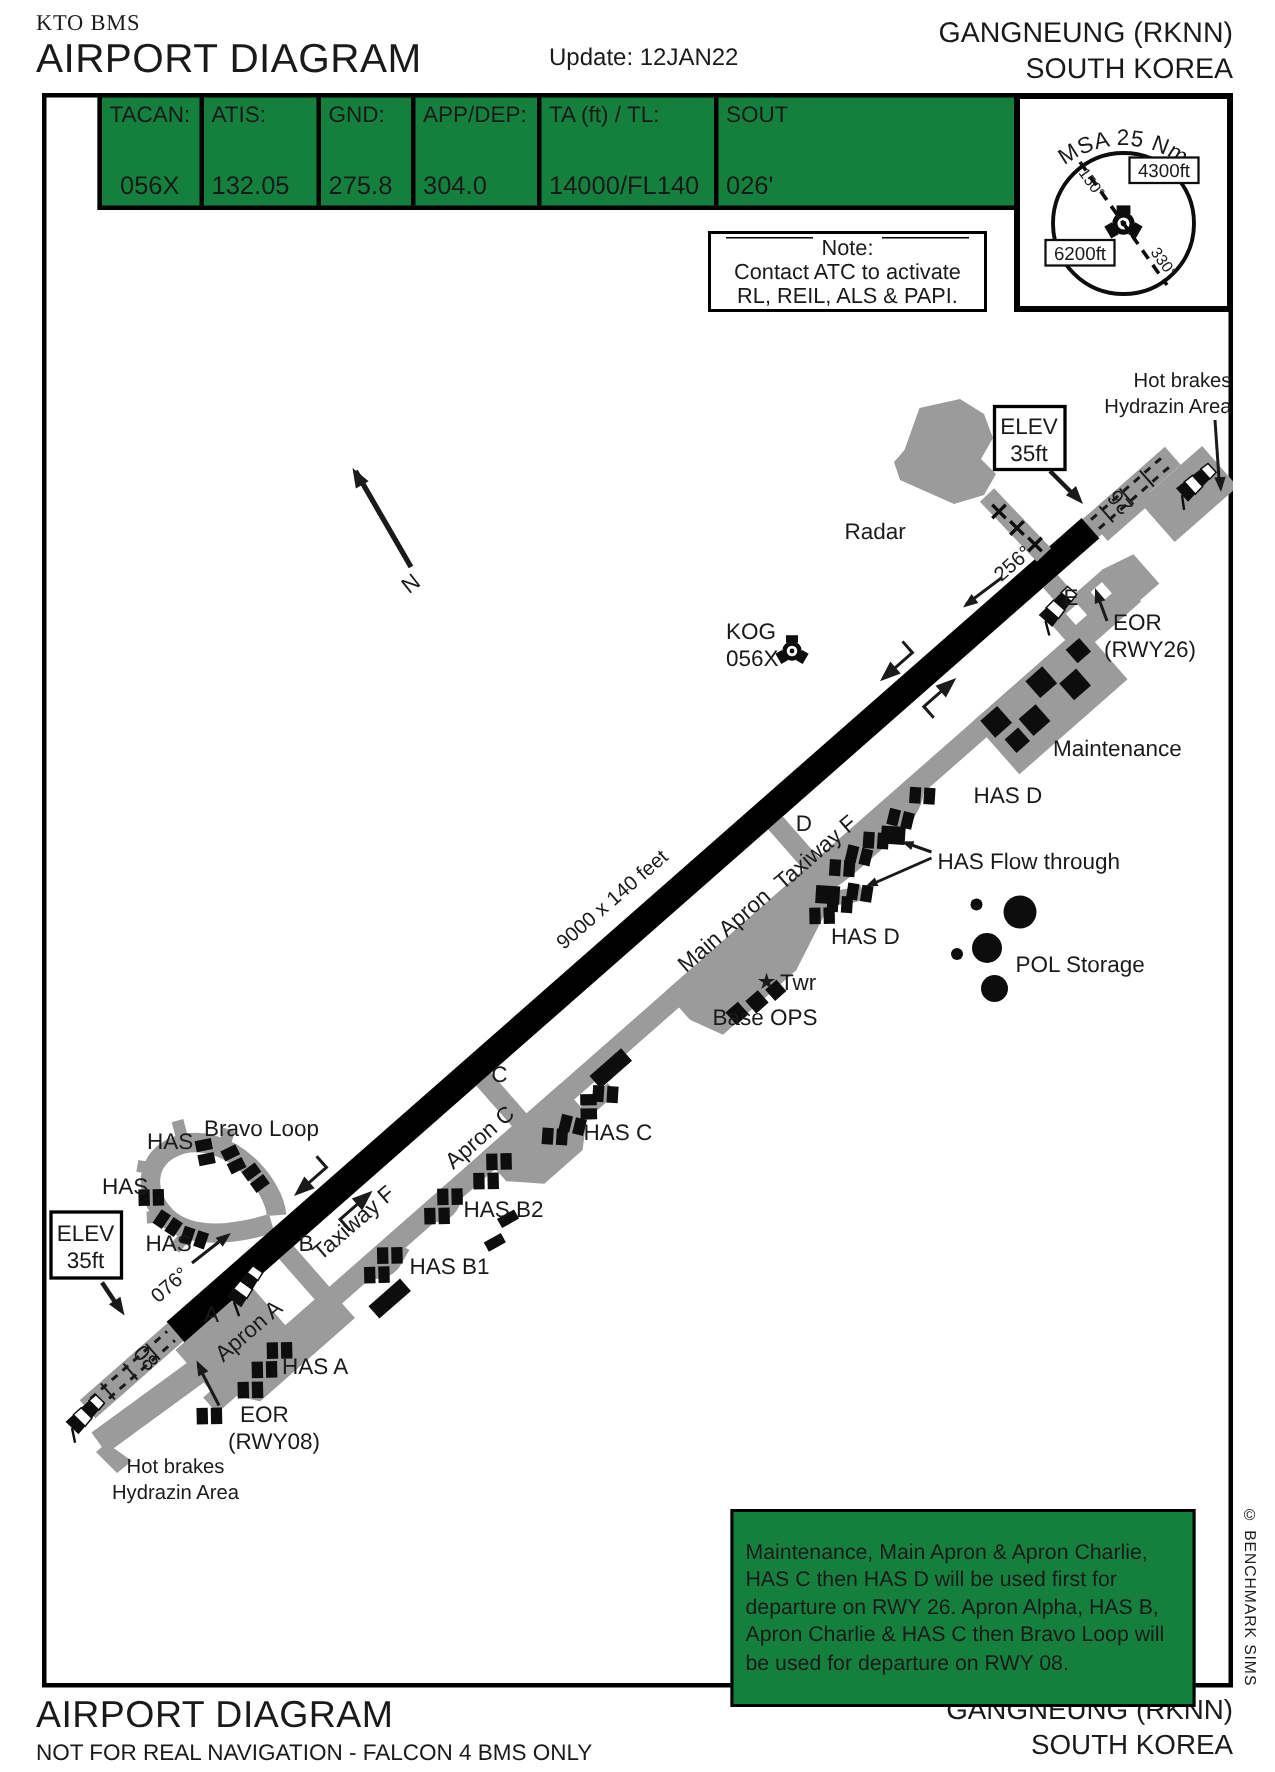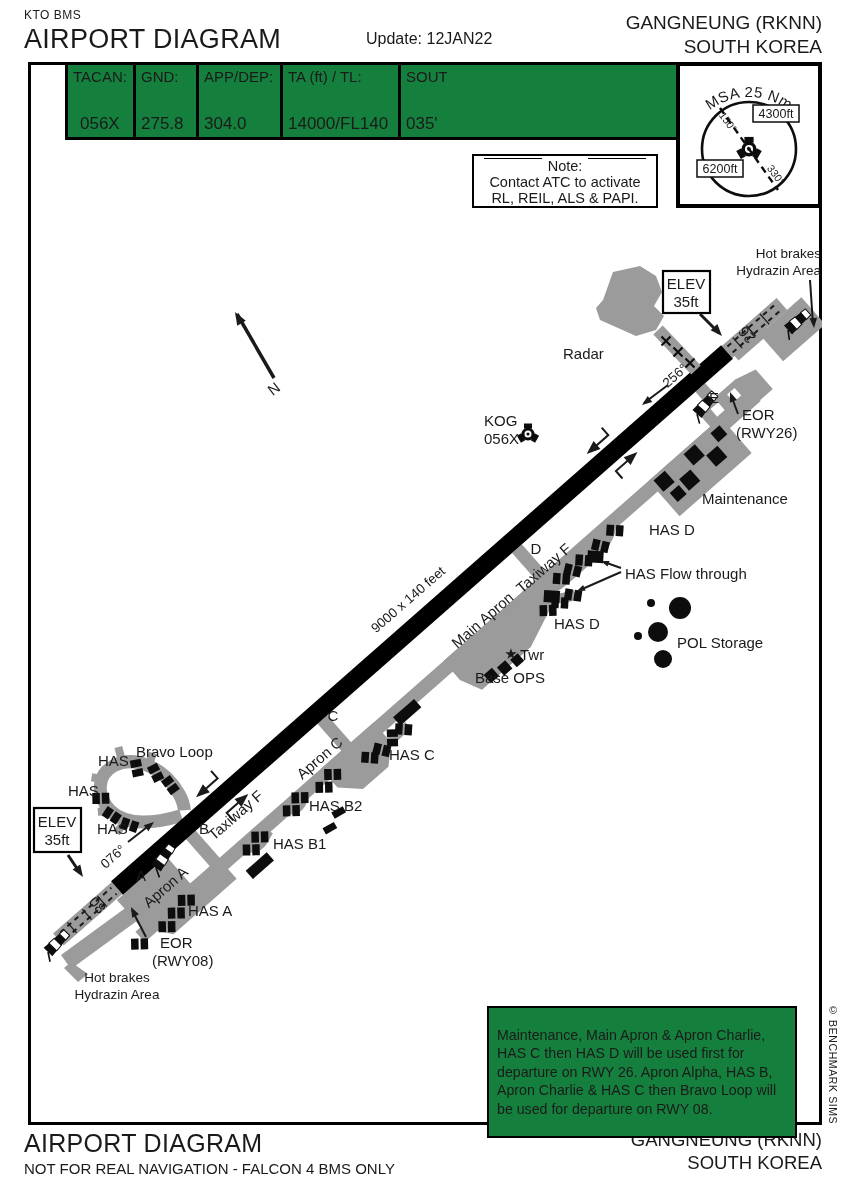--- a/index.html
+++ b/index.html
@@ -1,20 +1,20 @@
 <!DOCTYPE html>
 <html><head>
 <meta charset="utf-8">
 <style>
   html,body{margin:0;padding:0;background:#fff;}
   body{width:850px;height:1181px;position:relative;overflow:hidden;
        font-family:"Liberation Sans",sans-serif;color:#1a1a1a;}
   .abs{position:absolute;}
   
-  #program{left:24px;top:8px;font-size:12px;letter-spacing:.5px;}
+  #program{left:24px;top:8px;font-size:15px;letter-spacing:.5px;font-family:Liberation Serif, serif;}
   #title-top{left:24px;top:24px;font-size:27px;letter-spacing:.3px;}
   #update{left:366px;top:30px;font-size:16px;}
   #apt-top{right:28px;top:12px;font-size:19px;text-align:right;}
   #country-top{right:28px;top:36px;font-size:19px;text-align:right;}
   
   #mainbox{left:28px;top:62px;width:794px;height:1063px;border:3px solid #000;box-sizing:border-box;}
   #chart-svg{left:28px;top:62px;}
   
   #strip{left:28px;top:62px;width:648px;height:78px;display:flex;box-sizing:border-box;
          border:3px solid #000;background:#15803d;z-index:5;margin-left:37px;}
@@ -313,35 +313,39 @@
   <text x="70" y="704">HAS</text>
   <text x="40" y="734">HAS</text>
   <text x="69" y="772">HAS</text>
 </svg>
 
 <div class="abs" id="strip">
   <div class="cell" style="flex:0 0 68px;">
     <div class="lab">TACAN:</div>
     <div class="val" style="left:12px;">056X</div>
   </div>
+  <div class="cell" style="flex:0 0 78px;">
+    <div class="lab">ATIS:</div>
+    <div class="val">132.05</div>
+  </div>
   <div class="cell" style="flex:0 0 63px;">
     <div class="lab">GND:</div>
     <div class="val">275.8</div>
   </div>
   <div class="cell" style="flex:0 0 84px;">
     <div class="lab">APP/DEP:</div>
     <div class="val">304.0</div>
   </div>
   <div class="cell" style="flex:0 0 118px;">
     <div class="lab">TA (ft) / TL:</div>
     <div class="val">14000/FL140</div>
   </div>
   <div class="cell" style="flex:0 0 46px;">
     <div class="lab">SOUTH:</div>
-    <div class="val">035'</div>
+    <div class="val">026'</div>
   </div>
 </div>
 
 <div class="abs" id="msabox">
   <svg width="138" height="138" viewBox="0 0 138 138" xmlns="http://www.w3.org/2000/svg">
     <circle cx="69" cy="83" r="47" fill="none" stroke="#0d0d0d" stroke-width="2.6"></circle>
     <path id="msaarc" d="M 5,95 A 64,64 0 0 1 133,95" fill="none"></path>
     <text font-size="14.5" letter-spacing="0.5">
       <textPath href="#msaarc" startOffset="50%" text-anchor="middle">MSA 25 Nm</textPath>
     </text>

